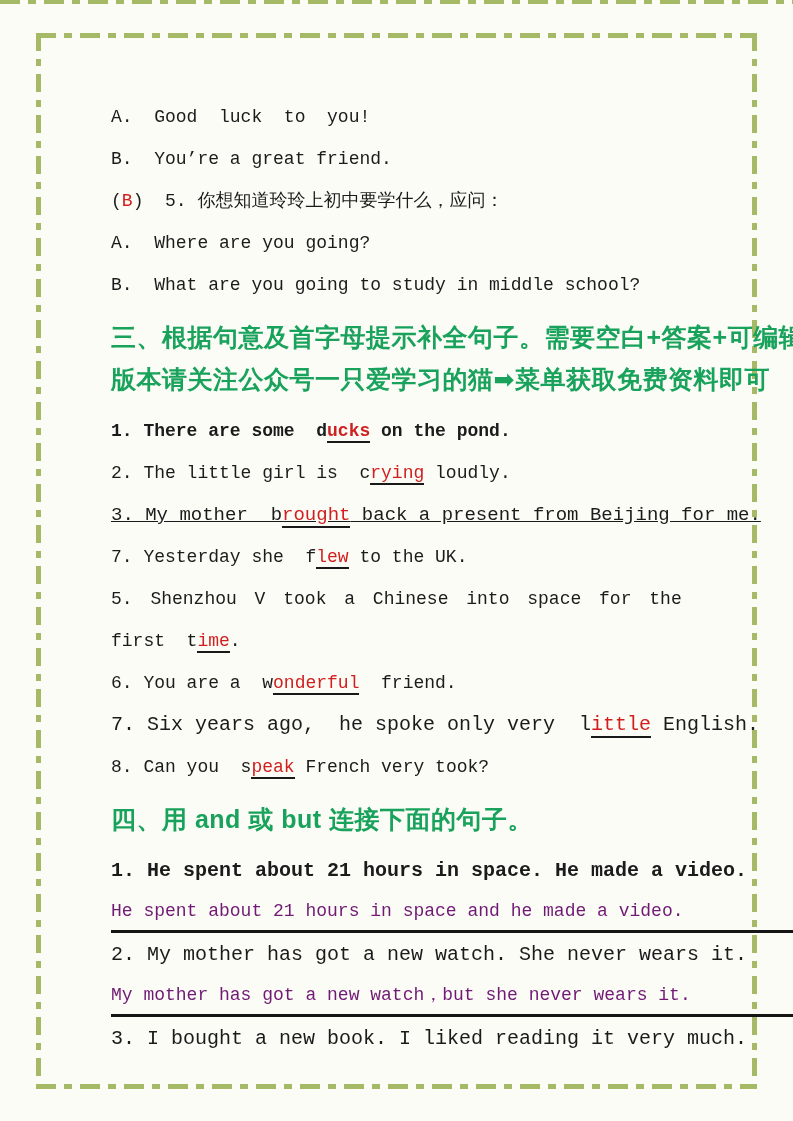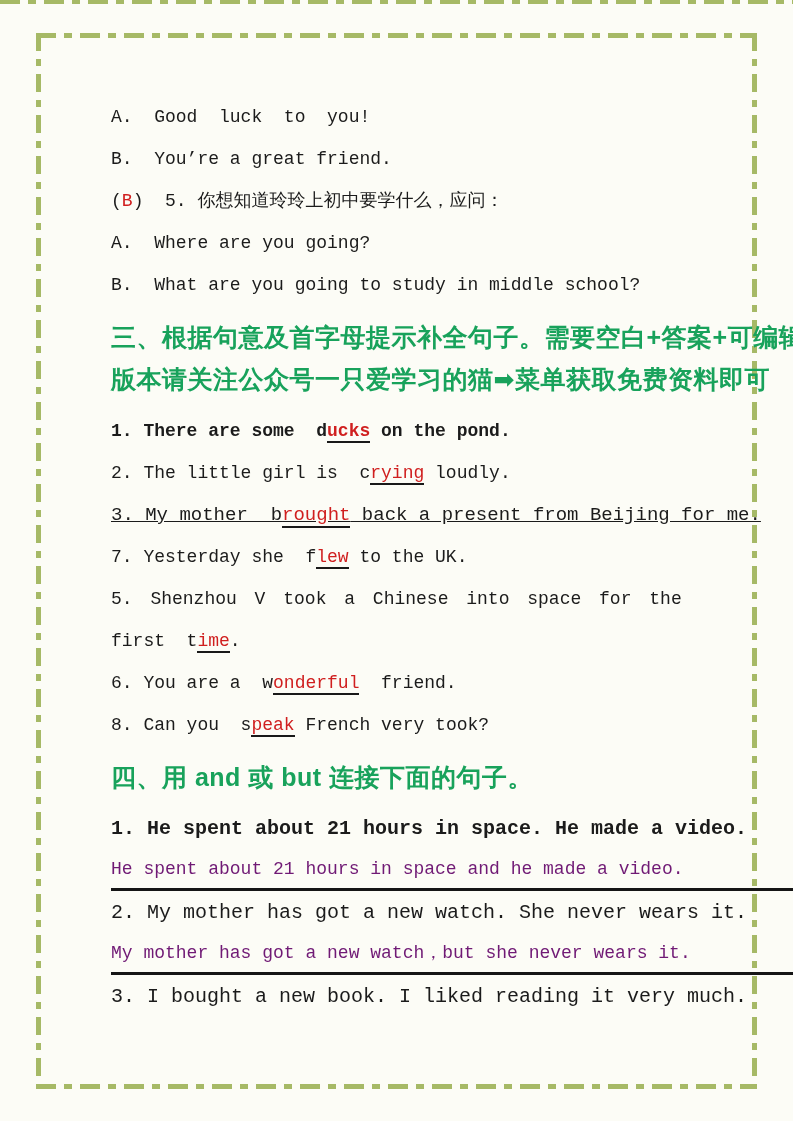--- a/index.html
+++ b/index.html
@@ -66,20 +66,21 @@
       <div class="line"><span class="seg">B.  What are you going to study in middle school?</span></div>
       <div class="line t-heading space-before"><span class="seg">三、根据句意及首字母提示补全句子。需要空白+答案+可编辑</span></div>
       <div class="line t-heading"><span class="seg">版本请关注公众号一只爱学习的猫➡菜单获取免费资料即可</span></div>
       <div class="line space-before"><span class="seg">1. There are some  d</span><span class="seg seg-red seg-u">ucks</span><span class="seg"> on the pond.</span></div>
       <div class="line"><span class="seg">2. The little girl is  c</span><span class="seg seg-red seg-u">rying</span><span class="seg"> loudly.</span></div>
       <div class="line t-tight"><span class="seg">3. My mother  b</span><span class="seg seg-red seg-u">rought</span><span class="seg"> back a present from Beijing for me.</span></div>
       <div class="line"><span class="seg">7. Yesterday she  f</span><span class="seg seg-red seg-u">lew</span><span class="seg"> to the UK.</span></div>
       <div class="line t-spread"><span class="seg">5. Shenzhou V took a Chinese into space for the</span></div>
       <div class="line"><span class="seg">first  t</span><span class="seg seg-red seg-u">ime</span><span class="seg">.</span></div>
       <div class="line"><span class="seg">6. You are a  w</span><span class="seg seg-red seg-u">onderful</span><span class="seg">  friend.</span></div>
+      <div class="line t-snug"><span class="seg">7. Six years ago,  he spoke only very  l</span><span class="seg seg-red seg-u">ittle</span><span class="seg"> English.</span></div>
       <div class="line"><span class="seg">8. Can you  s</span><span class="seg seg-red seg-u">peak</span><span class="seg"> French very took?</span></div>
       <div class="line t-heading space-before"><span class="seg">四、用 and 或 but 连接下面的句子。</span></div>
       <div class="line t-snug space-before"><span class="seg">1. He spent about 21 hours in space. He made a video.</span></div>
       <div class="line t-answer"><span class="seg">He spent about 21 hours in space and he made a video.</span></div>
       <div class="line t-snug"><span class="seg">2. My mother has got a new watch. She never wears it.</span></div>
       <div class="line t-answer"><span class="seg">My mother has got a new watch，but she never wears it.</span></div>
       <div class="line t-snug"><span class="seg">3. I bought a new book. I liked reading it very much.</span></div>
     </div>
 </div>
 

